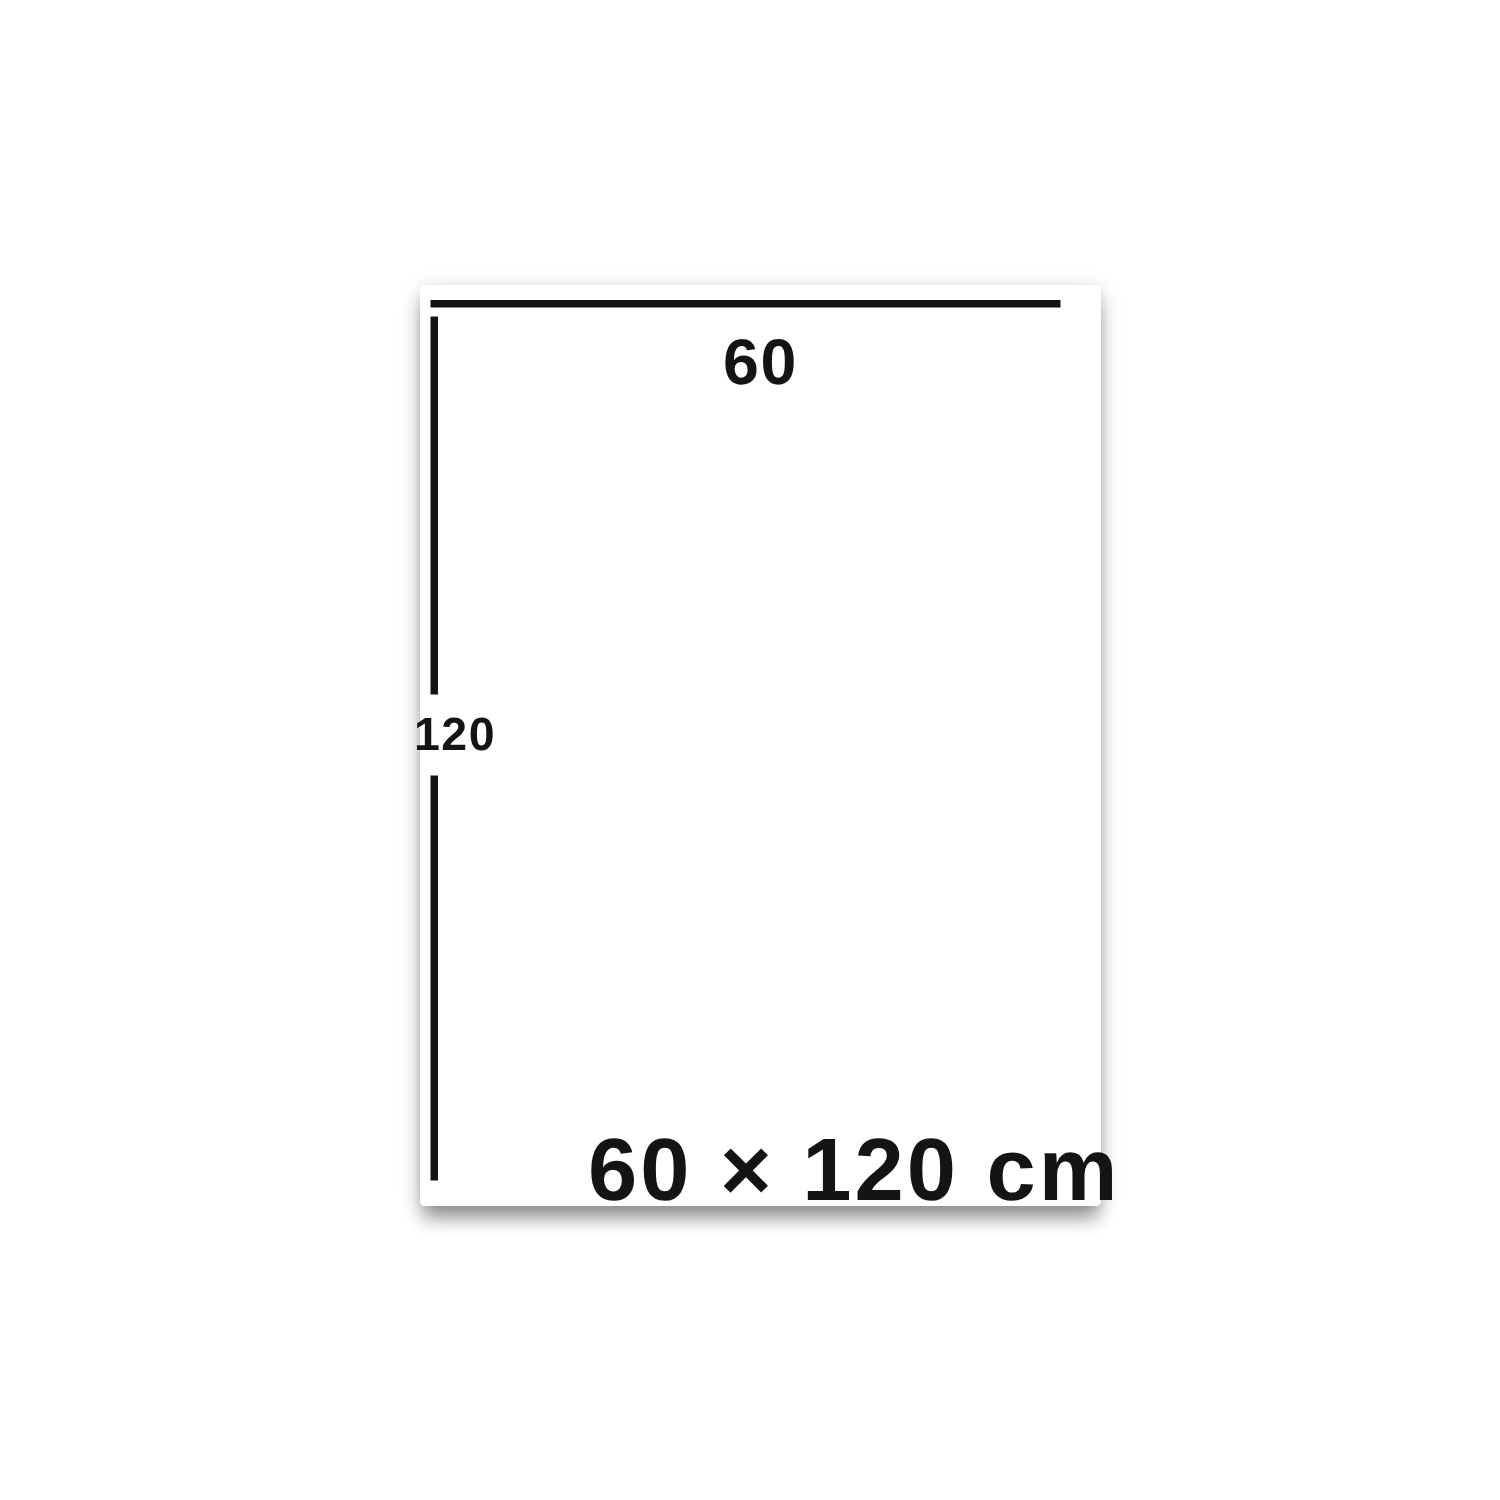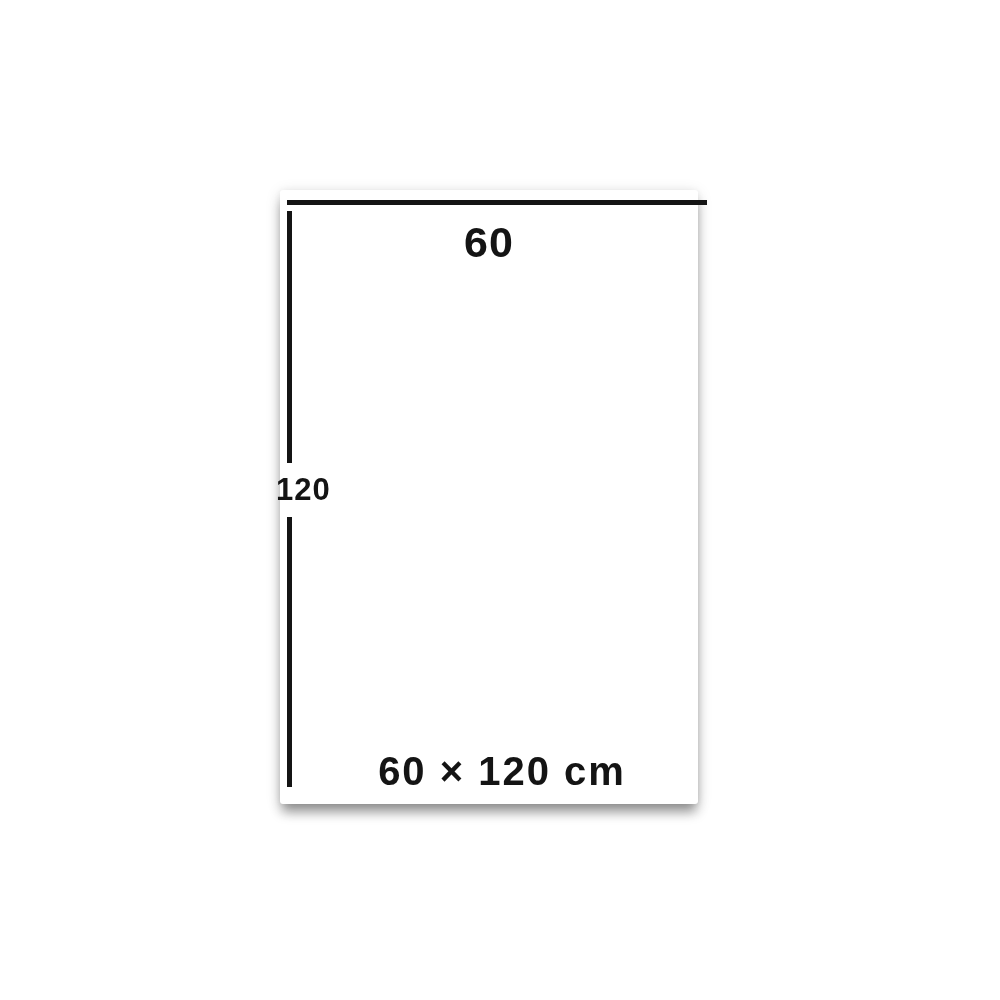--- a/index.html
+++ b/index.html
@@ -14,21 +14,21 @@
   .stage {
     position: relative;
     width: 1000px;
     height: 1000px;
     background: #ffffff;
   }
   .panel {
     position: absolute;
     left: 280px;
     top: 190px;
-    width: 418px;
+    width: 454px;
     height: 614px;
     background: #ffffff;
     border-radius: 3px;
     box-shadow:
       0 10px 12px -2px rgba(0, 0, 0, 0.38),
       0 3px 16px rgba(0, 0, 0, 0.12),
       0 0 6px rgba(0, 0, 0, 0.06);
   }
   .dim-line {
     position: absolute;
@@ -70,22 +70,22 @@
   .label-height {
     left: -4px;
     top: 284px;
     font-size: 31px;
     letter-spacing: 1px;
   }
   .label-size {
     left: 0;
     right: 0;
     top: 561px;
-    text-align: center;
-    font-size: 40px;
+    text-align: right;
+    font-size: 59px;
     letter-spacing: 2px;
     transform: translateX(13px);
   }
 </style>
 </head>
 <body>
 
 <div class="stage">
   <div class="panel">
 

